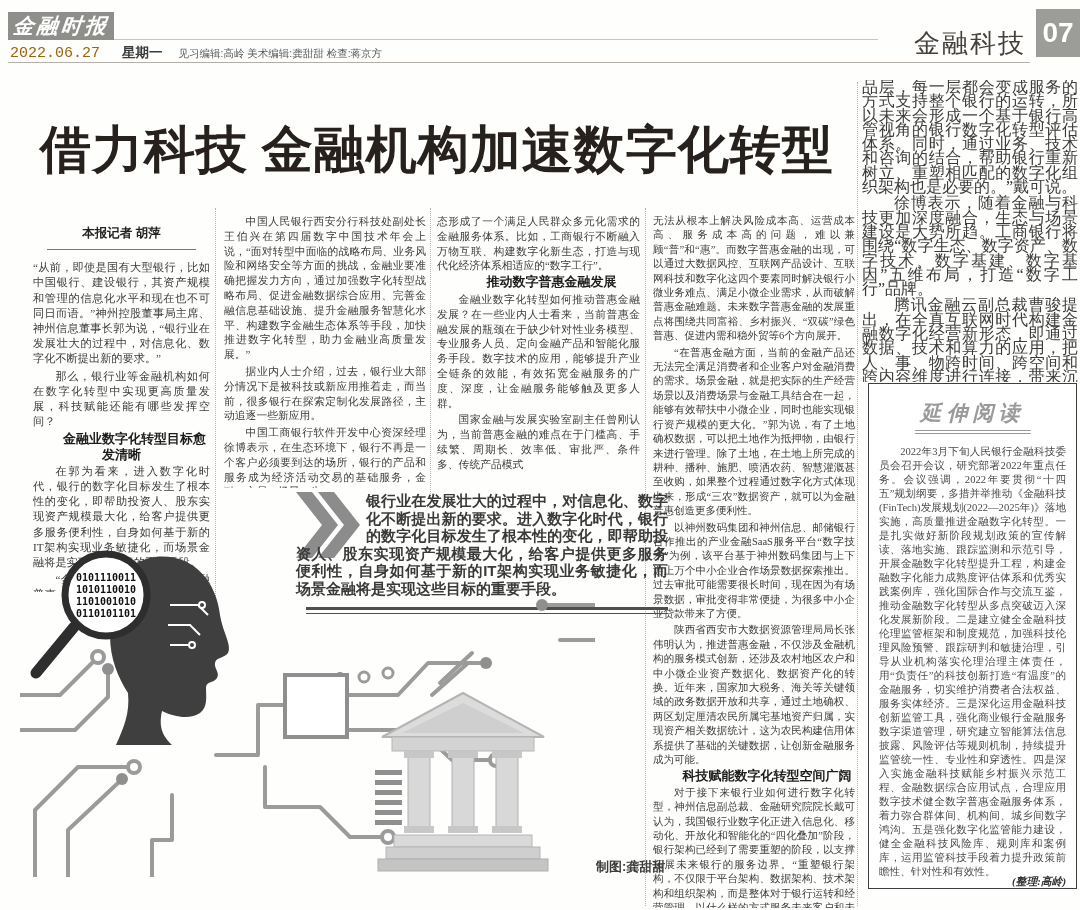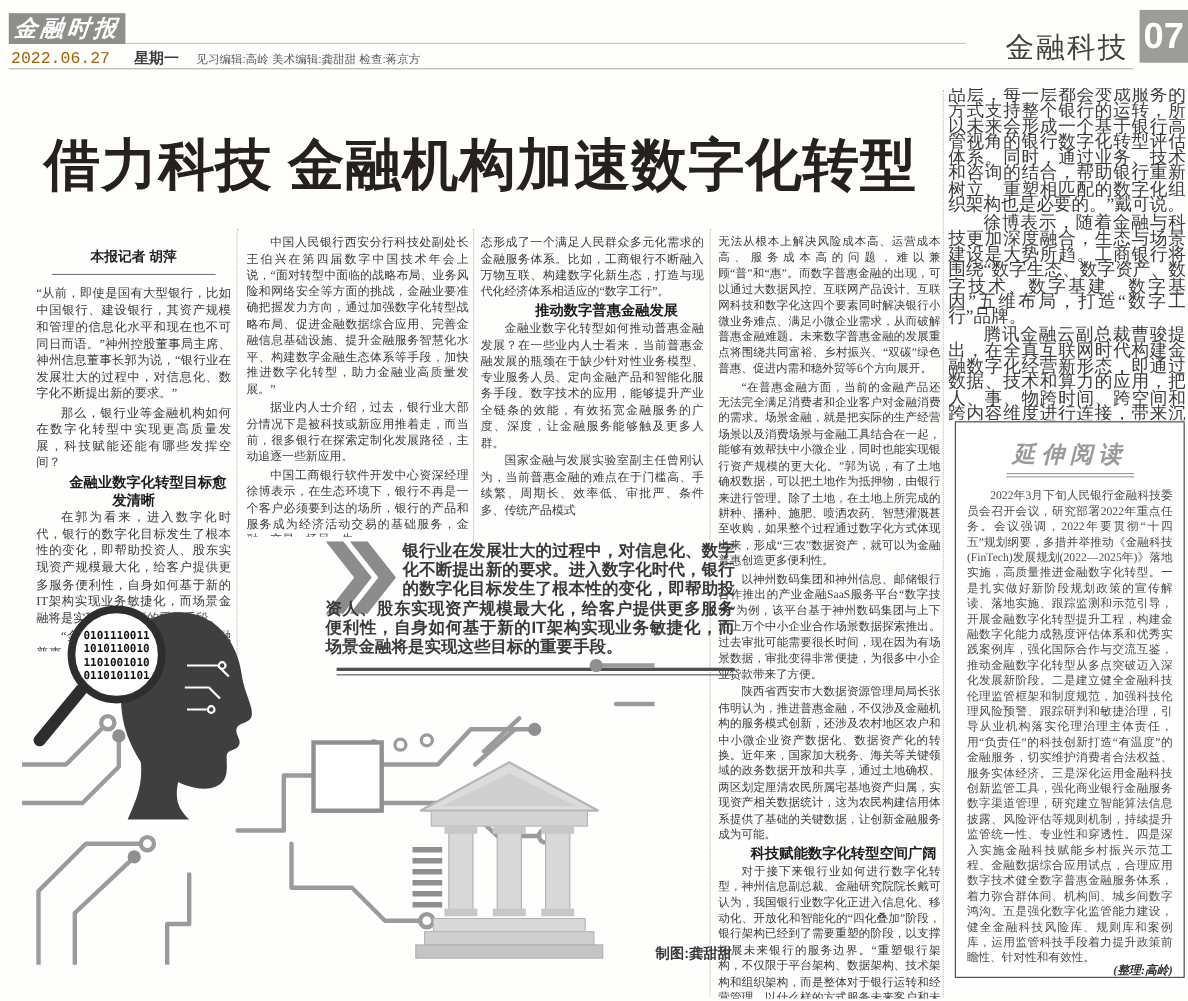--- a/index.html
+++ b/index.html
@@ -13,21 +13,21 @@
   .hrule1{position:absolute;left:114px;top:39px;width:764px;height:1px;background:#c9c5c0;}
   .hrule2{position:absolute;left:8px;top:62px;width:1022px;height:1px;background:#b3aea8;}
   .dateline{position:absolute;left:10px;top:44px;display:flex;align-items:baseline;white-space:nowrap;}
   .date-txt{font-family:Liberation Mono, monospace;font-size:15px;color:#a16207;}
   .weekday-txt{font-family:"Liberation Sans",sans-serif;font-size:13.5px;font-weight:bold;color:#3a3a3a;margin-left:22px;text-align:center;}
   .editors-txt{font-family:"Liberation Sans",sans-serif;font-size:10.5px;color:#5a5a5a;margin-left:16px;}
   .section-title{position:absolute;left:854px;top:26px;width:172px;text-align:right;
                  font-family:"Liberation Sans",sans-serif;font-size:26px;color:#44403c;letter-spacing:2px;}
   .page-badge{position:absolute;left:1036px;top:9px;width:44px;height:48px;background:#9c9c98;
               display:flex;align-items:center;justify-content:center;
-              font-family:"Liberation Sans",sans-serif;font-weight:bold;font-size:33px;color:#fff;}
+              font-family:"Liberation Sans",sans-serif;font-weight:bold;font-size:28px;color:#fff;}
   
   .headline{position:absolute;left:40px;top:116px;width:760px;font-size:51px;font-weight:bold;
             color:#27211d;letter-spacing:1px;white-space:nowrap;font-family:"Liberation Serif","DejaVu Serif",serif;}
   
   .col{position:absolute;text-align:justify;overflow:hidden;}
   .col p{margin:0 0 2px 0;text-indent:2em;}
   .col p.cont{text-indent:0;}
   .col1{left:33px;top:212px;width:177px;height:380px;font-size:11.2px;line-height:15.2px;}
   .col2{left:224px;top:214px;width:202px;height:274px;font-size:10.8px;line-height:14.8px;}
   .col3{left:437px;top:214px;width:203px;height:272px;font-size:10.8px;line-height:14.8px;}

